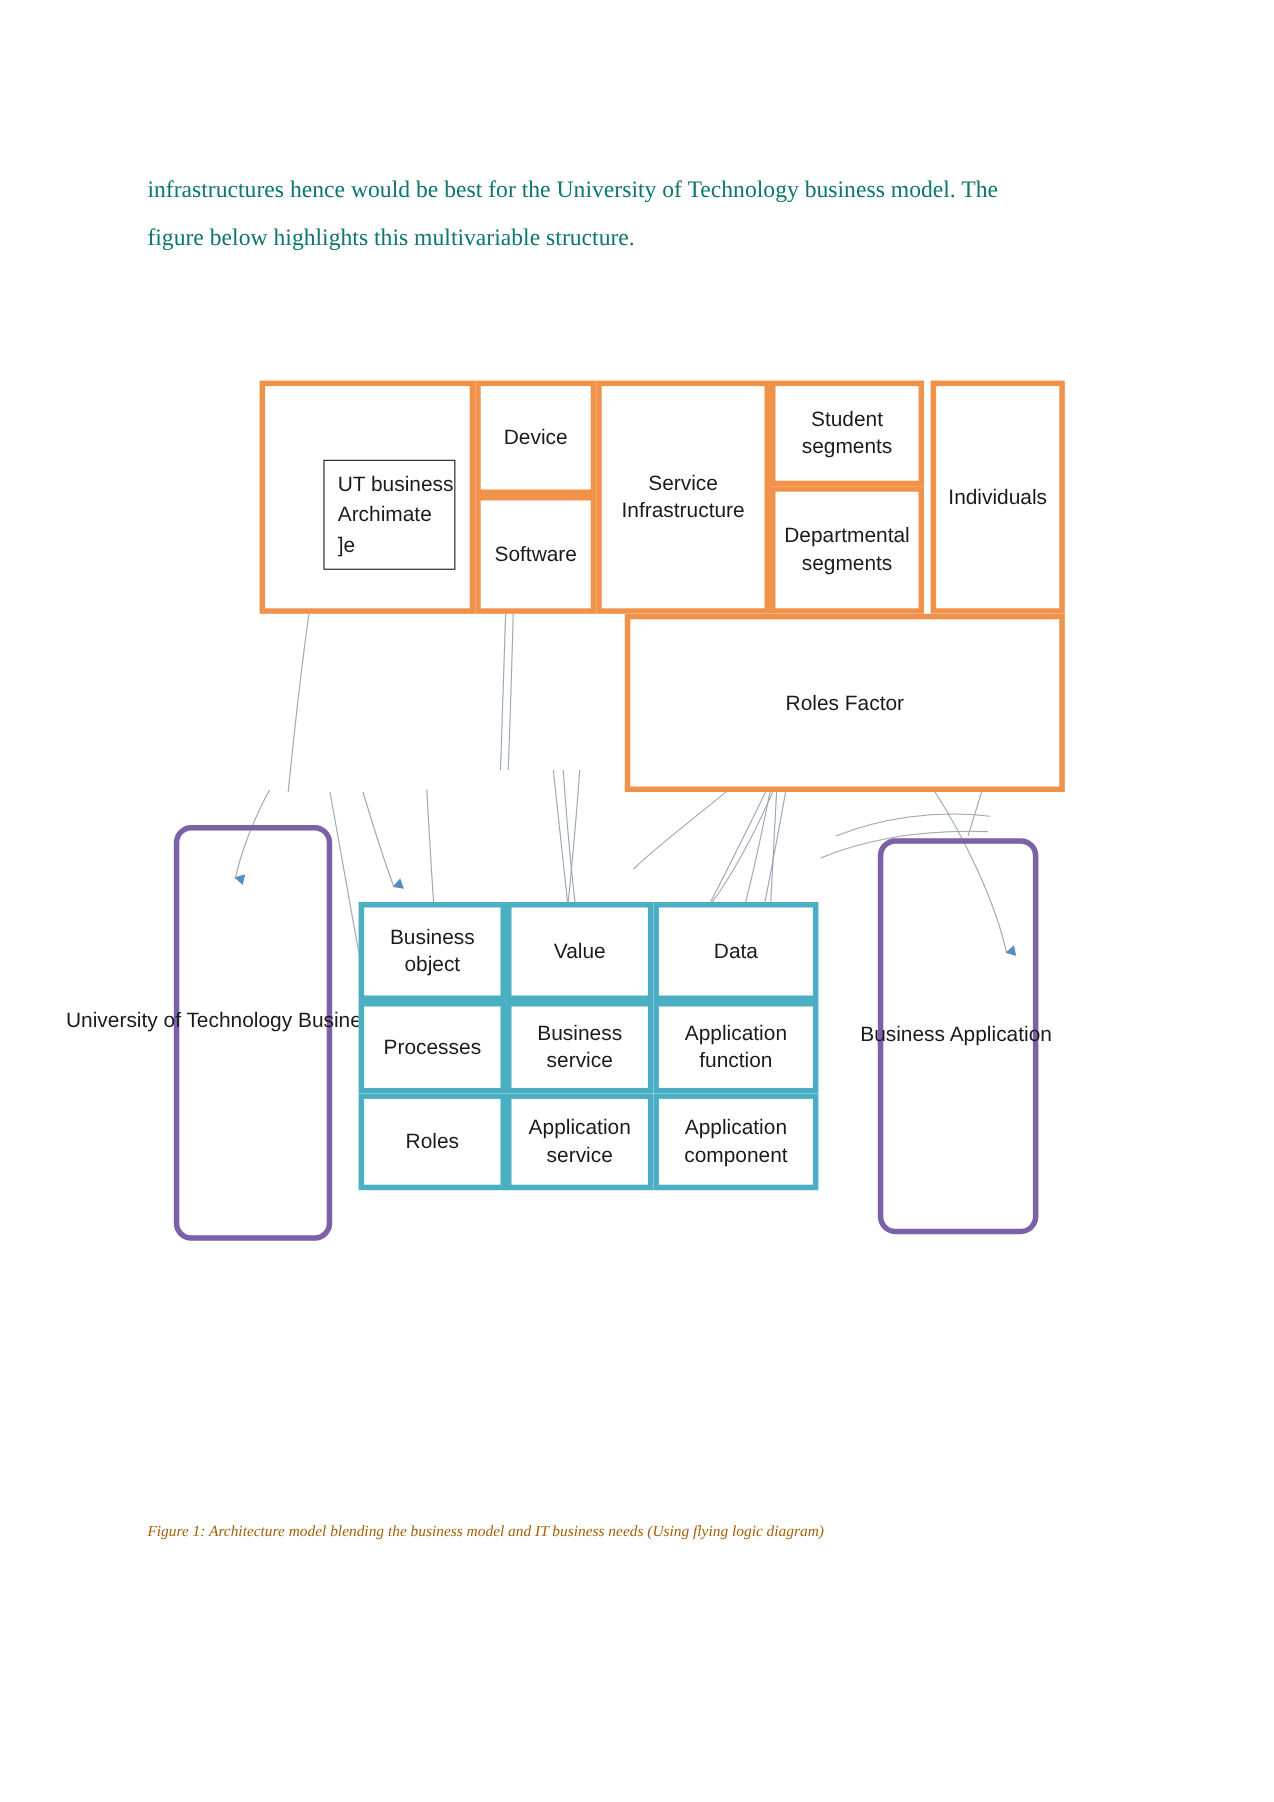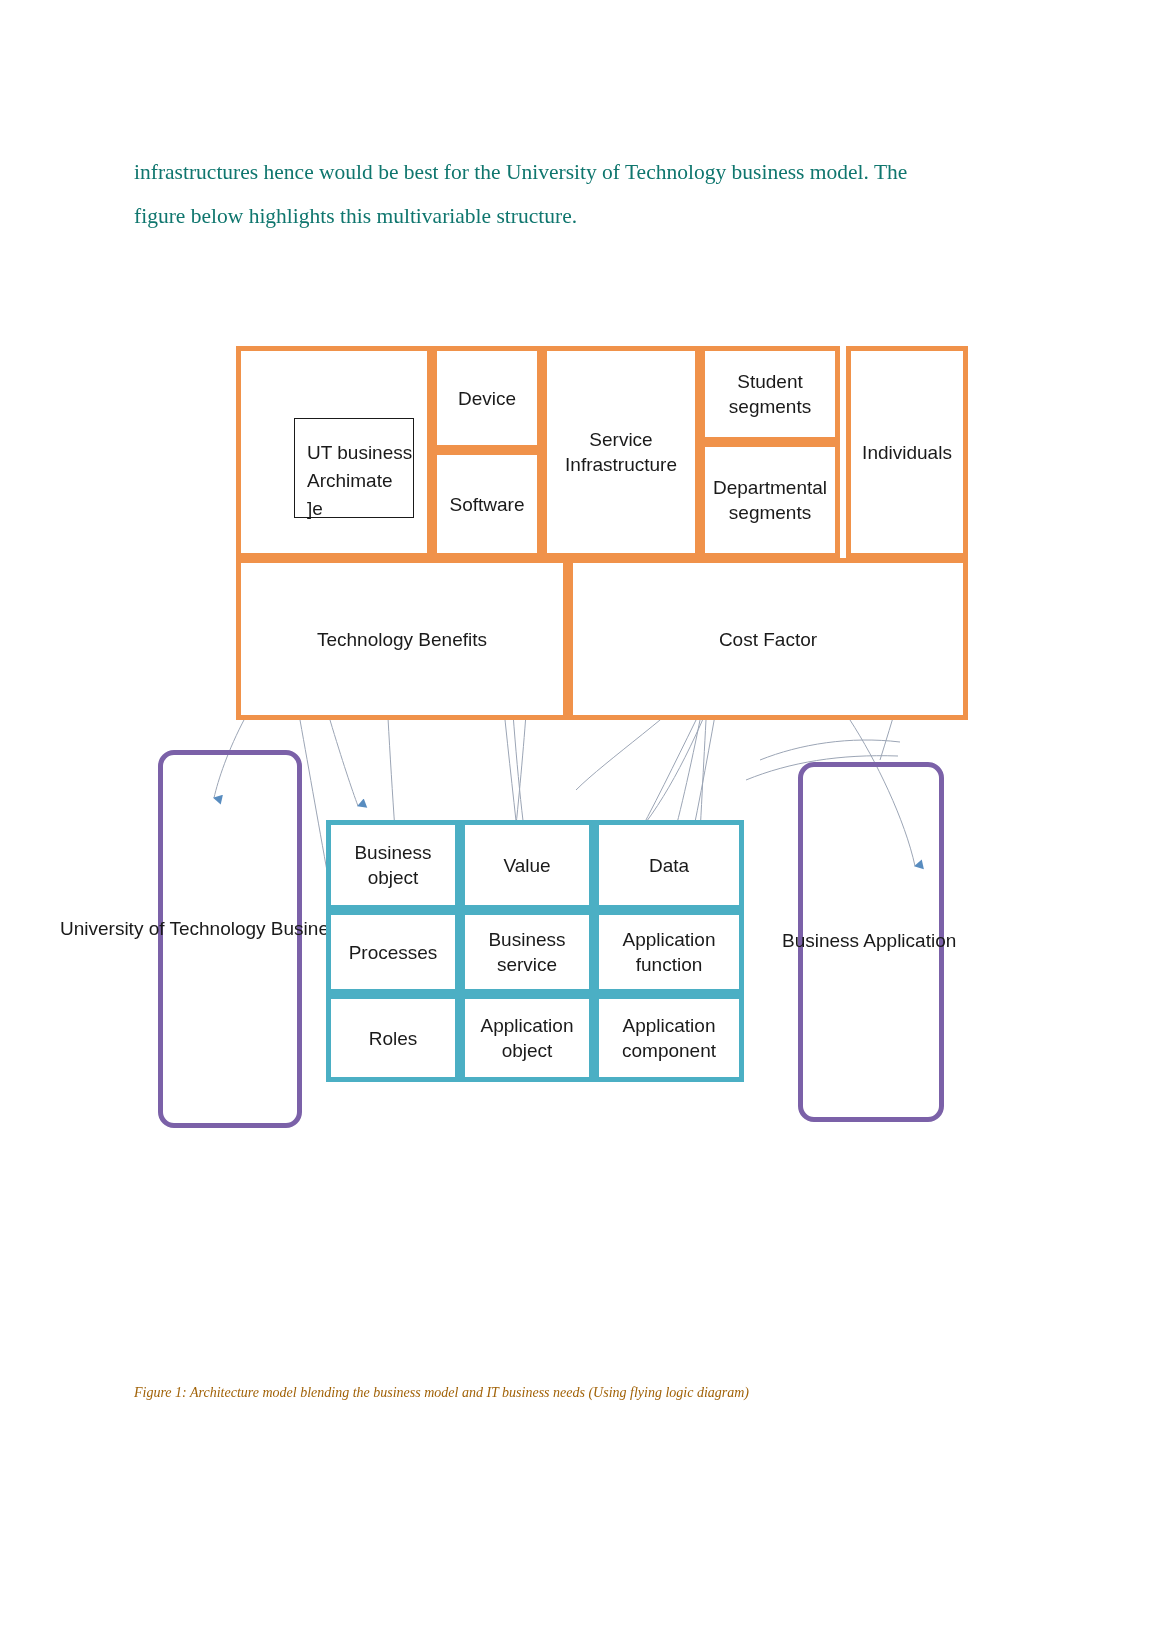--- a/index.html
+++ b/index.html
@@ -160,21 +160,21 @@
 
         <path d="M850,720 C876,760 905,820 915,866" marker-end="url(#arrow-down)"></path>
 
         <path d="M760,760 C800,744 850,736 900,742"></path>
         <path d="M746,780 C790,762 840,754 898,756"></path>
       </g>
     </svg>
 
     <div class="node orange-box" style="left:236px; top:346px; width:196px; height:212px;"></div>
 
-    <div class="node plain-box" style="left:294px; top:418px; width:120px; height:100px; justify-content:flex-start; align-items:flex-start; padding:20px 0 0 12px; text-align:left;">
+    <div class="node plain-box" style="left:294px; top:418px; width:120px; height:100px; justify-content:flex-start; align-items:flex-start; padding:8px 0 0 12px; text-align:left;">
       <span style="line-height:28px;">UT business Archimate ]e</span>
     </div>
 
     <div class="node orange-box" style="left:432px; top:346px; width:110px; height:104px;">
       <span>Device</span>
     </div>
 
     <div class="node orange-box" style="left:432px; top:450px; width:110px; height:108px;">
       <span>Software</span>
     </div>
@@ -188,26 +188,23 @@
     </div>
 
     <div class="node orange-box" style="left:700px; top:442px; width:140px; height:116px;">
       <span>Departmental segments</span>
     </div>
 
     <div class="node orange-box" style="left:846px; top:346px; width:122px; height:212px;">
       <span>Individuals</span>
     </div>
 
-    <div class="node orange-box" style="left:236px; top:558px; width:332px; height:162px;">
-      <span>Technology Benefits</span>
-    </div>
 
     <div class="node orange-box" style="left:568px; top:558px; width:400px; height:162px;">
-      <span>Cost Factor</span>
+      <span>Roles Factor</span>
     </div>
 
     <div class="node purple-box no-fill" style="left:158px; top:750px; width:144px; height:378px;"></div>
 
     <div class="node label-overflow" style="left:60px; top:915px; width:340px; height:26px; background:transparent; justify-content:flex-start;">University of Technology Business model</div>
 
     <div class="node purple-box no-fill" style="left:798px; top:762px; width:146px; height:360px;"></div>
 
     <div class="node label-overflow" style="left:782px; top:927px; width:180px; height:26px; background:transparent; justify-content:flex-start;text-align:center;">Business Application</div>
 
@@ -233,21 +230,21 @@
 
     <div class="node teal-box" style="left:594px; top:910px; width:150px; height:84px;">
       <span>Application function</span>
     </div>
 
     <div class="node teal-box" style="left:326px; top:994px; width:134px; height:88px;">
       <span>Roles</span>
     </div>
 
     <div class="node teal-box" style="left:460px; top:994px; width:134px; height:88px;">
-      <span>Application object</span>
+      <span>Application service</span>
     </div>
 
     <div class="node teal-box" style="left:594px; top:994px; width:150px; height:88px;">
       <span>Application component</span>
     </div>
 
   </div>
 
   <p id="figure-caption">Figure 1: Architecture model blending the business model and IT business needs (Using flying logic diagram)</p>
 

